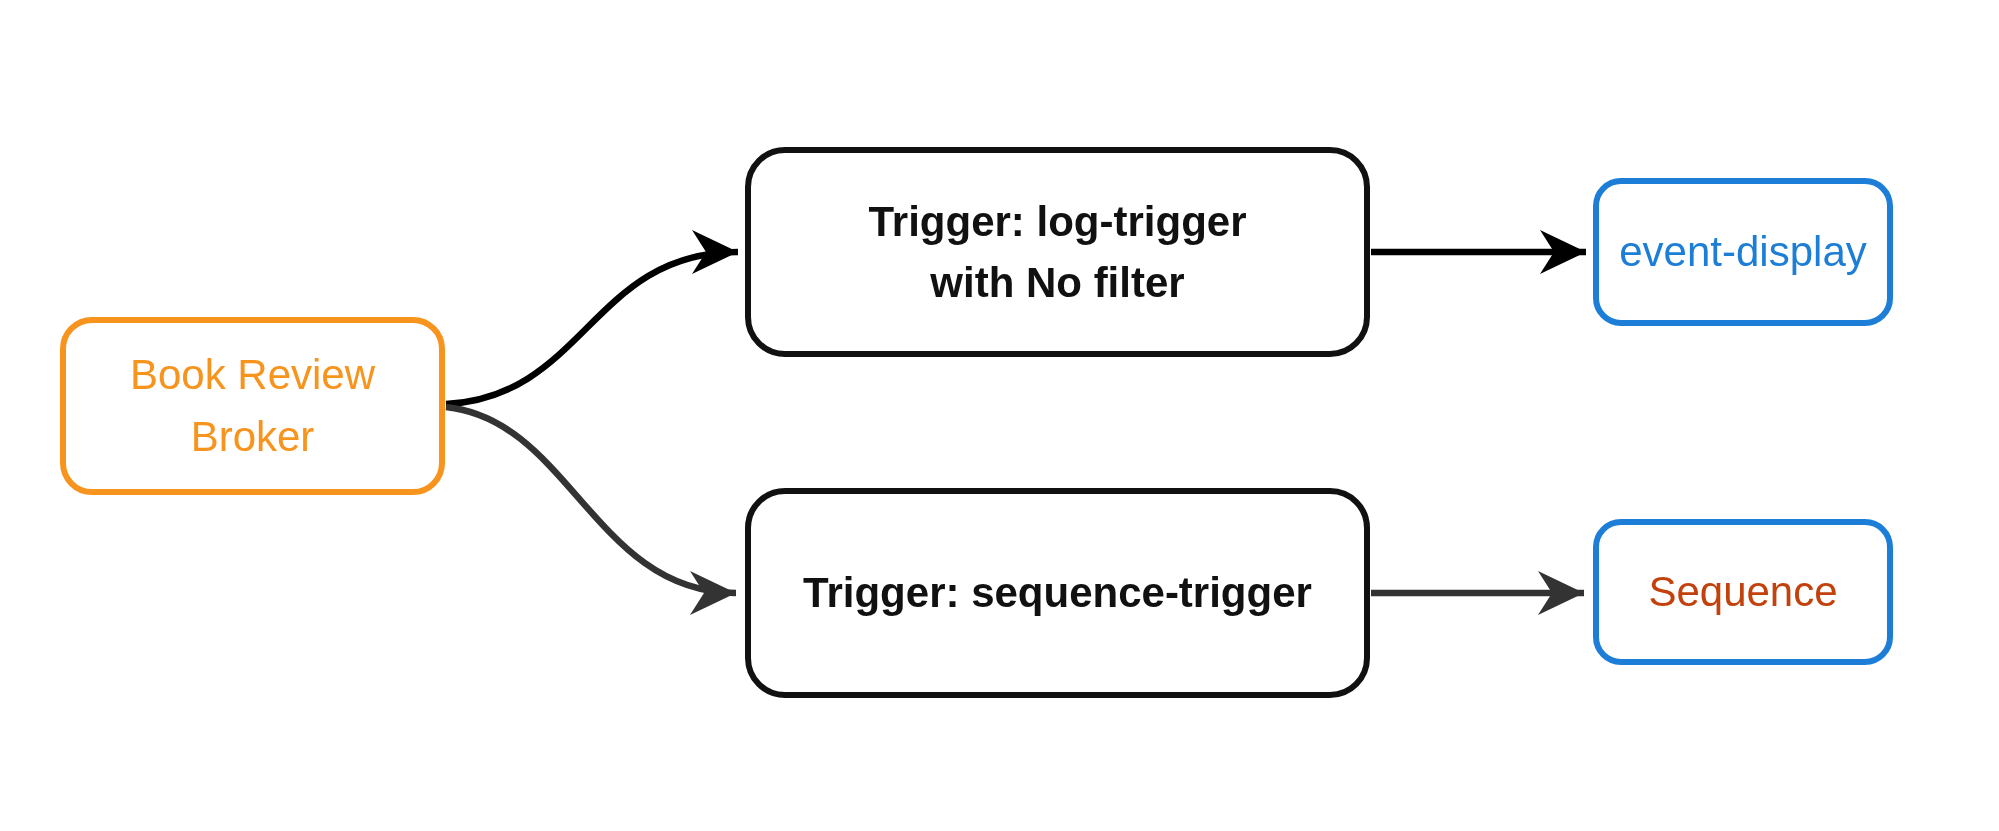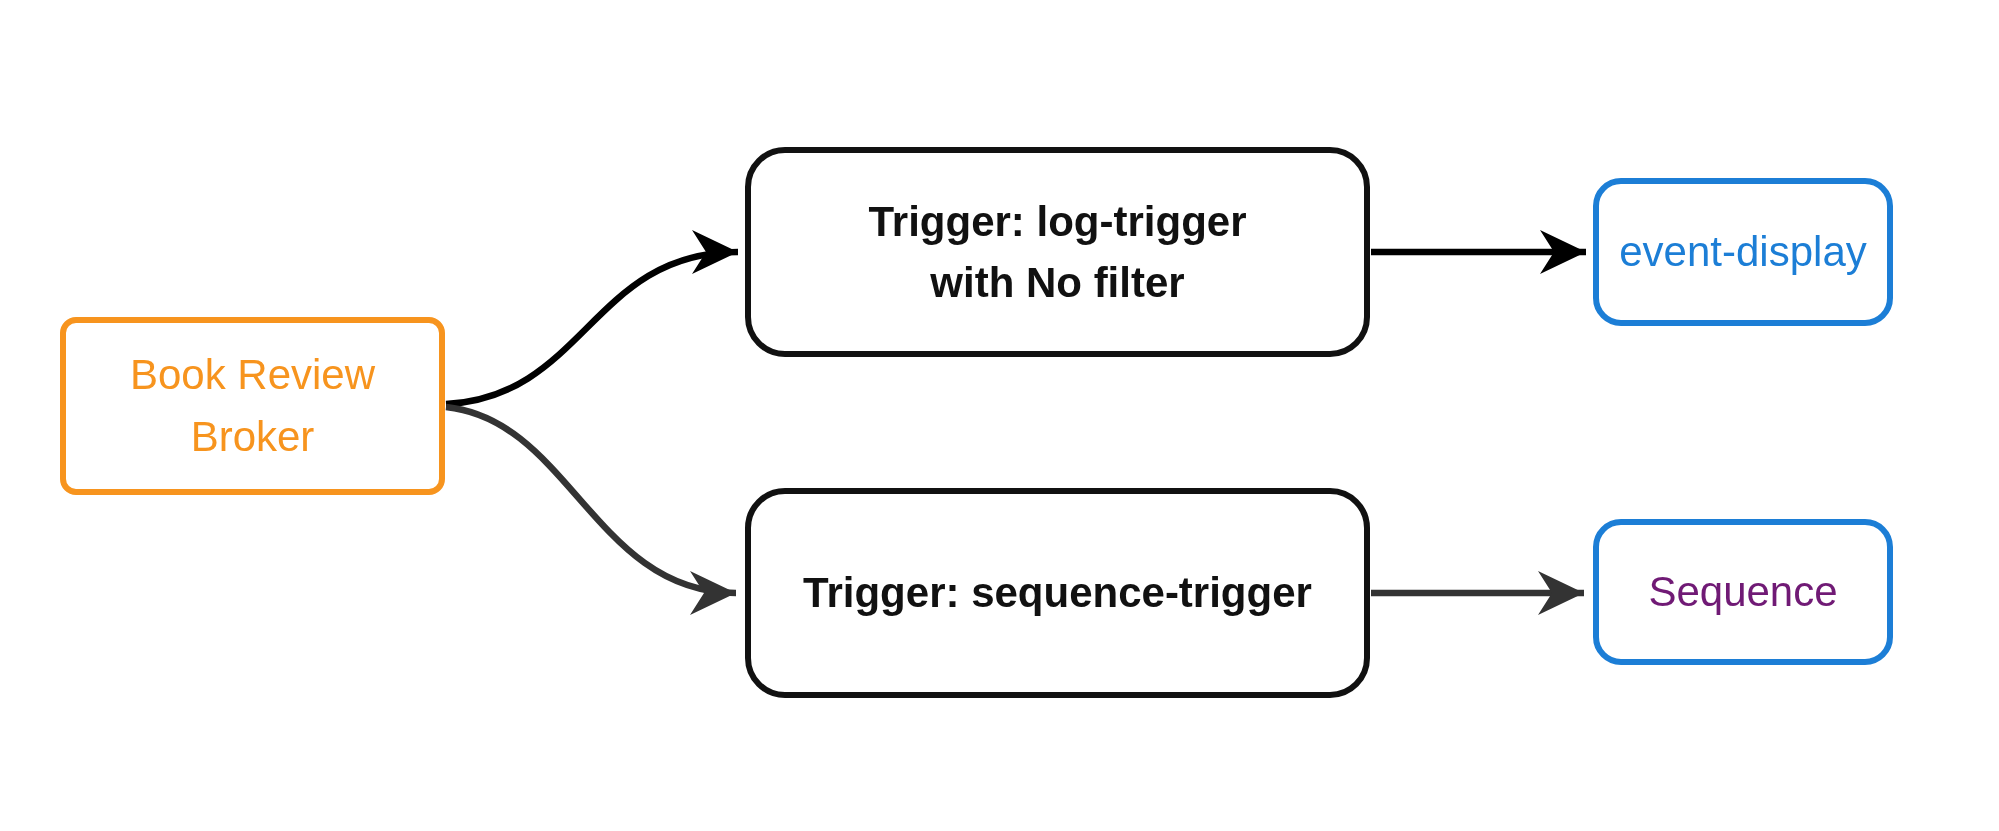--- a/index.html
+++ b/index.html
@@ -32,21 +32,21 @@
     align-items: center;
     justify-content: center;
     text-align: center;
   }
   .node-broker {
     left: 60px;
     top: 317px;
     width: 385px;
     height: 178px;
     border: 6px solid #F7941E;
-    border-radius: 16px;
+    border-radius: 32px;
     color: #F7941E;
     font-size: 42px;
     line-height: 1.48;
     padding: 0 42px;
   }
   .node-trigger {
     left: 745px;
     width: 625px;
     height: 210px;
     border: 6px solid #111111;
@@ -115,17 +115,17 @@
   </div>
 
   <div class="node node-trigger node-trigger-2" style="border-color: rgb(17, 17, 17); color: rgb(17, 17, 17); background: rgb(255, 255, 255);">
     <div class="trigger-title">Trigger: sequence-trigger</div>
   </div>
 
   <div class="node node-target node-event-display" style="border-color: rgb(28, 126, 214); color: rgb(28, 126, 214); background: rgb(255, 255, 255);">
     <span>event-display</span>
   </div>
 
-  <div class="node node-target node-sequence" style="border-color: rgb(28, 126, 214); color: #701a75; background: rgb(255, 255, 255);">
+  <div class="node node-target node-sequence" style="border-color: rgb(28, 126, 214); color: #c2410c; background: rgb(255, 255, 255);">
     <span>Sequence</span>
   </div>
 
 </div>
 
 </body></html>

